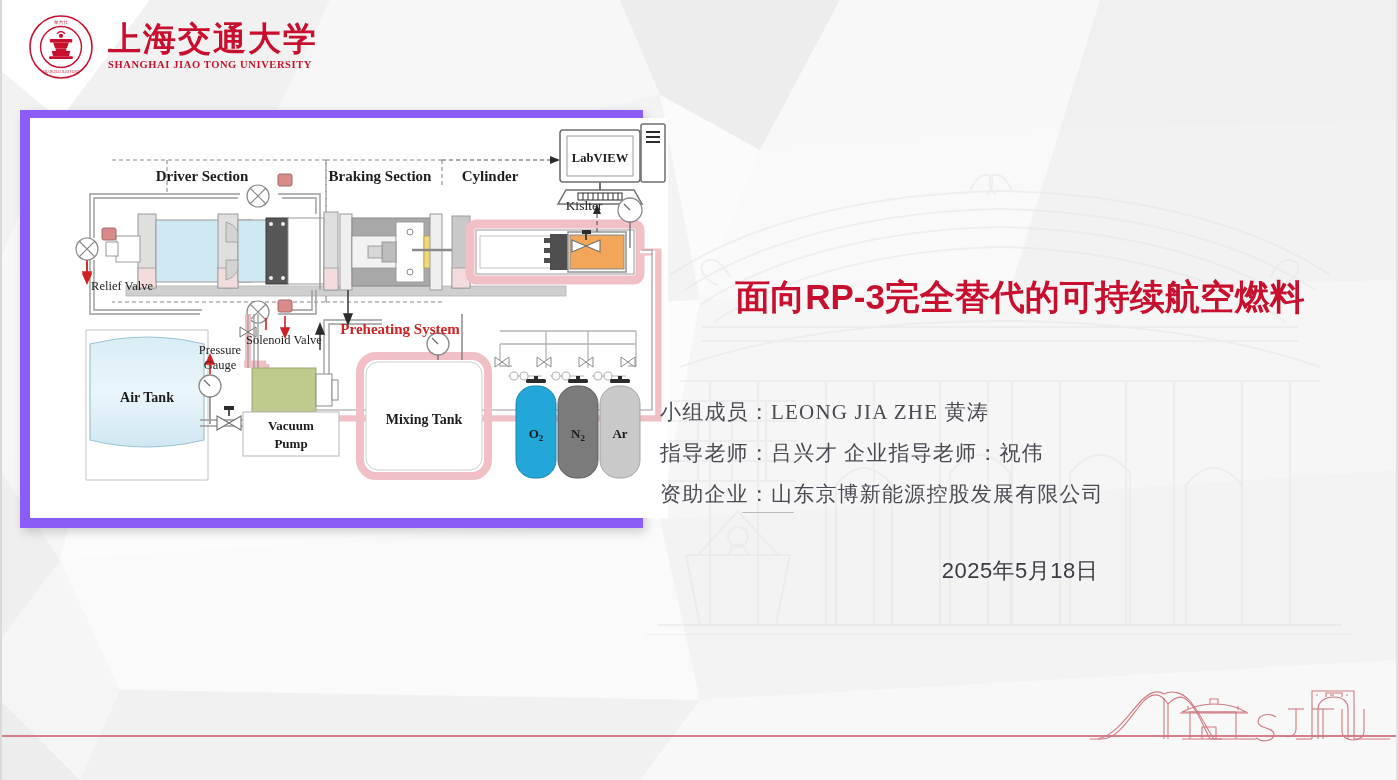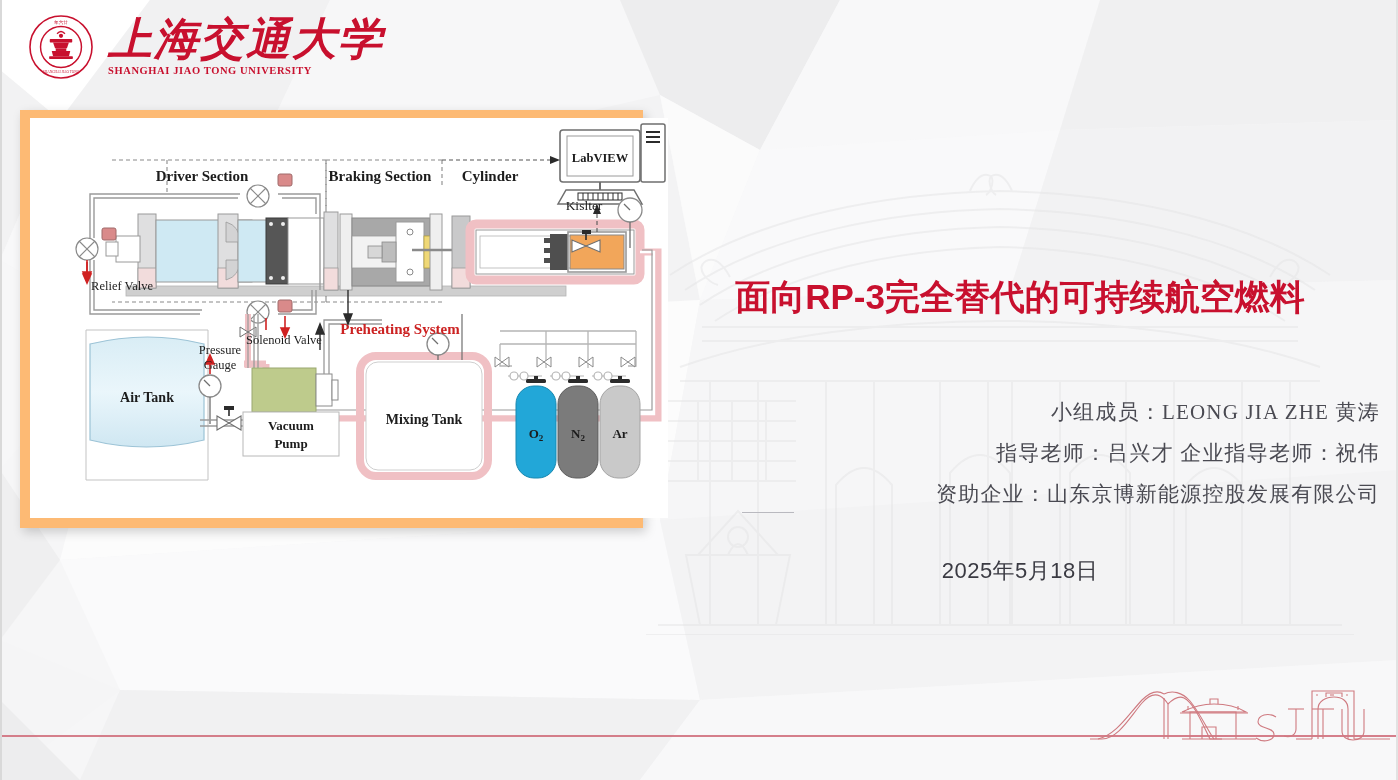--- a/index.html
+++ b/index.html
@@ -20,45 +20,45 @@
 
   
   .gate-wm{position:absolute;left:640px;top:155px;width:720px;height:480px;z-index:1;opacity:.5;}
   .gate-wm svg{width:100%;height:100%;}
 
   
   .logo-wrap{position:absolute;left:28px;top:14px;display:flex;align-items:center;gap:14px;z-index:5;}
   .logo-seal{width:66px;height:66px;position:relative;}
   .logo-seal svg{width:66px;height:66px;}
   .logo-text{display:flex;flex-direction:column;line-height:1;}
-  .logo-cn{font-family:"Liberation Serif",serif;font-size:44px;font-weight:700;color:#c8102e;letter-spacing:2px;
-           font-style:italic;}
+  .logo-cn{font-family:"Liberation Serif",serif;font-size:33px;font-weight:700;color:#c8102e;letter-spacing:2px;
+           }
   .logo-en{font-family:"Liberation Serif",serif;font-size:10.5px;font-weight:700;color:#c8102e;letter-spacing:.6px;margin-top:4px;}
 
   
   .pic-frame{
     position:absolute;left:20px;top:110px;width:623px;height:418px;
-    background:#fdba74;z-index:4;
+    background:#8b5cf6;z-index:4;
     box-shadow:3px 4px 10px rgba(0,0,0,.18);
     padding:8px;box-sizing:border-box;
   }
   .pic-inner{position:absolute;left:10px;top:8px;width:638px;height:400px;background:#fff;overflow:hidden;}
   .pic-inner svg{display:block;}
 
   
   .title-block{position:absolute;left:660px;top:258px;width:720px;text-align:center;z-index:5;margin-top:18px;}
   .title-line{
     font-family:"Liberation Sans",sans-serif;
     font-weight:bold;font-size:35px;color:#c8102e;line-height:1.18;letter-spacing:0px;
     white-space:nowrap;
   }
   .title-line.l2{font-size:35px;}
 
   
-  .meta-block{position:absolute;left:660px;top:392px;width:720px;text-align:right;z-index:5;}
+  .meta-block{position:absolute;left:660px;top:392px;width:720px;text-align:left;z-index:5;}
   .meta-line{
     font-family:"Liberation Serif",serif;
     font-size:21px;color:#4a4a52;line-height:1.95;white-space:nowrap;letter-spacing:1.2px;
   }
   .date-line{
     position:absolute;left:660px;top:556px;width:720px;text-align:center;z-index:5;
     font-family:Liberation Sans, sans-serif;font-size:22px;color:#3a3a42;letter-spacing:.5px;
   }
   .meta-dash{position:absolute;left:742px;top:512px;width:52px;height:1px;background:#b9b9bf;z-index:5;}
 

